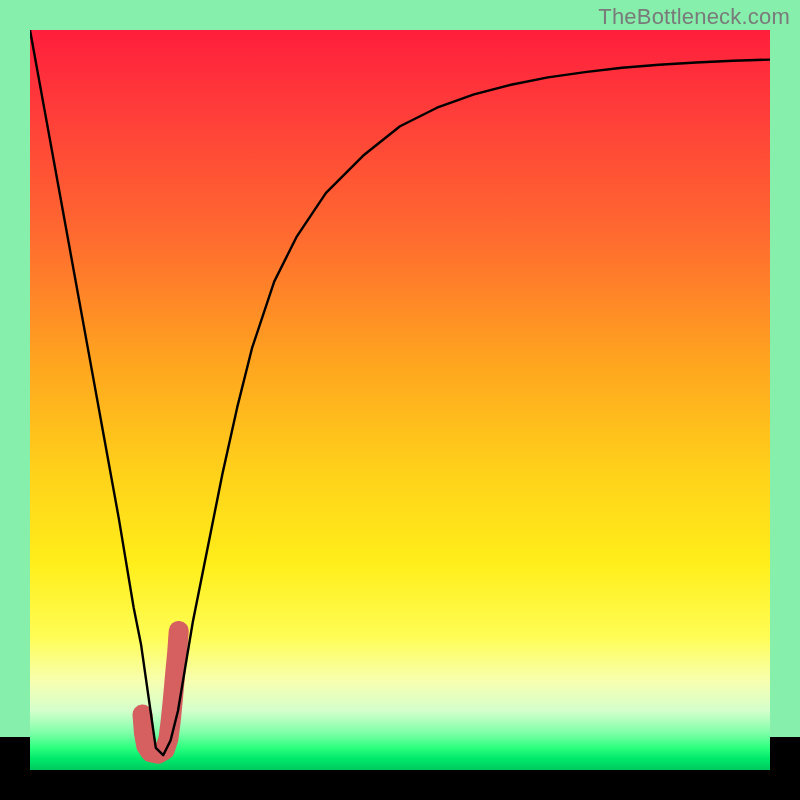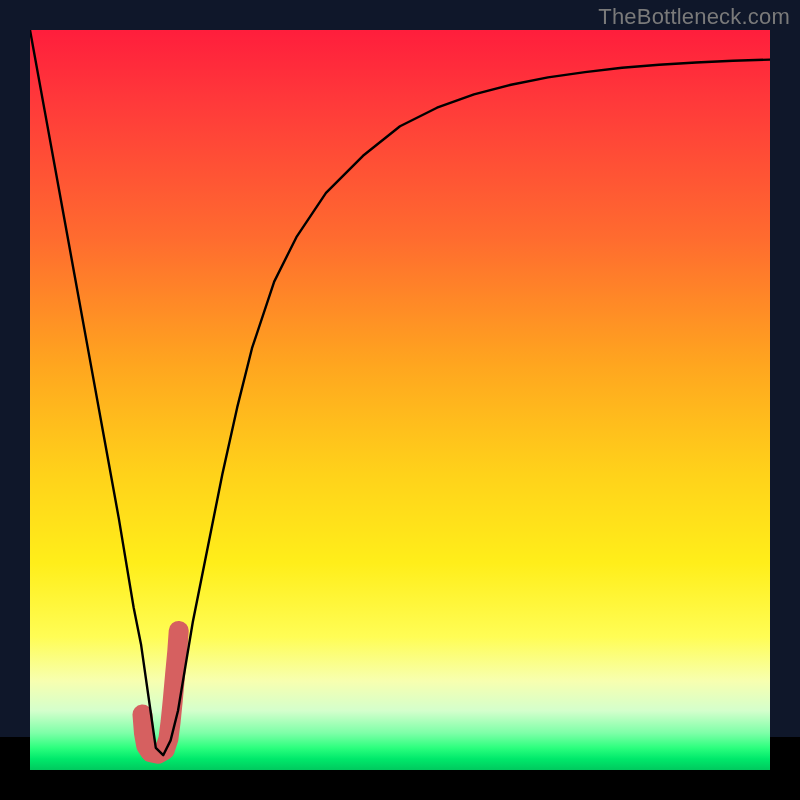--- a/index.html
+++ b/index.html
@@ -8,21 +8,21 @@
     width: 800px;
     height: 800px;
     overflow: hidden;
     background: #000;
     font-family: Arial, Helvetica, sans-serif;
   }
   .frame {
     position: relative;
     width: 800px;
     height: 737px;
-    background: #0f172a;
+    background: #86efac;
   }
   .plot {
     position: absolute;
     left: 30px;
     top: 30px;
     width: 740px;
     height: 740px;
     overflow: hidden;
   }
   .gradient {

